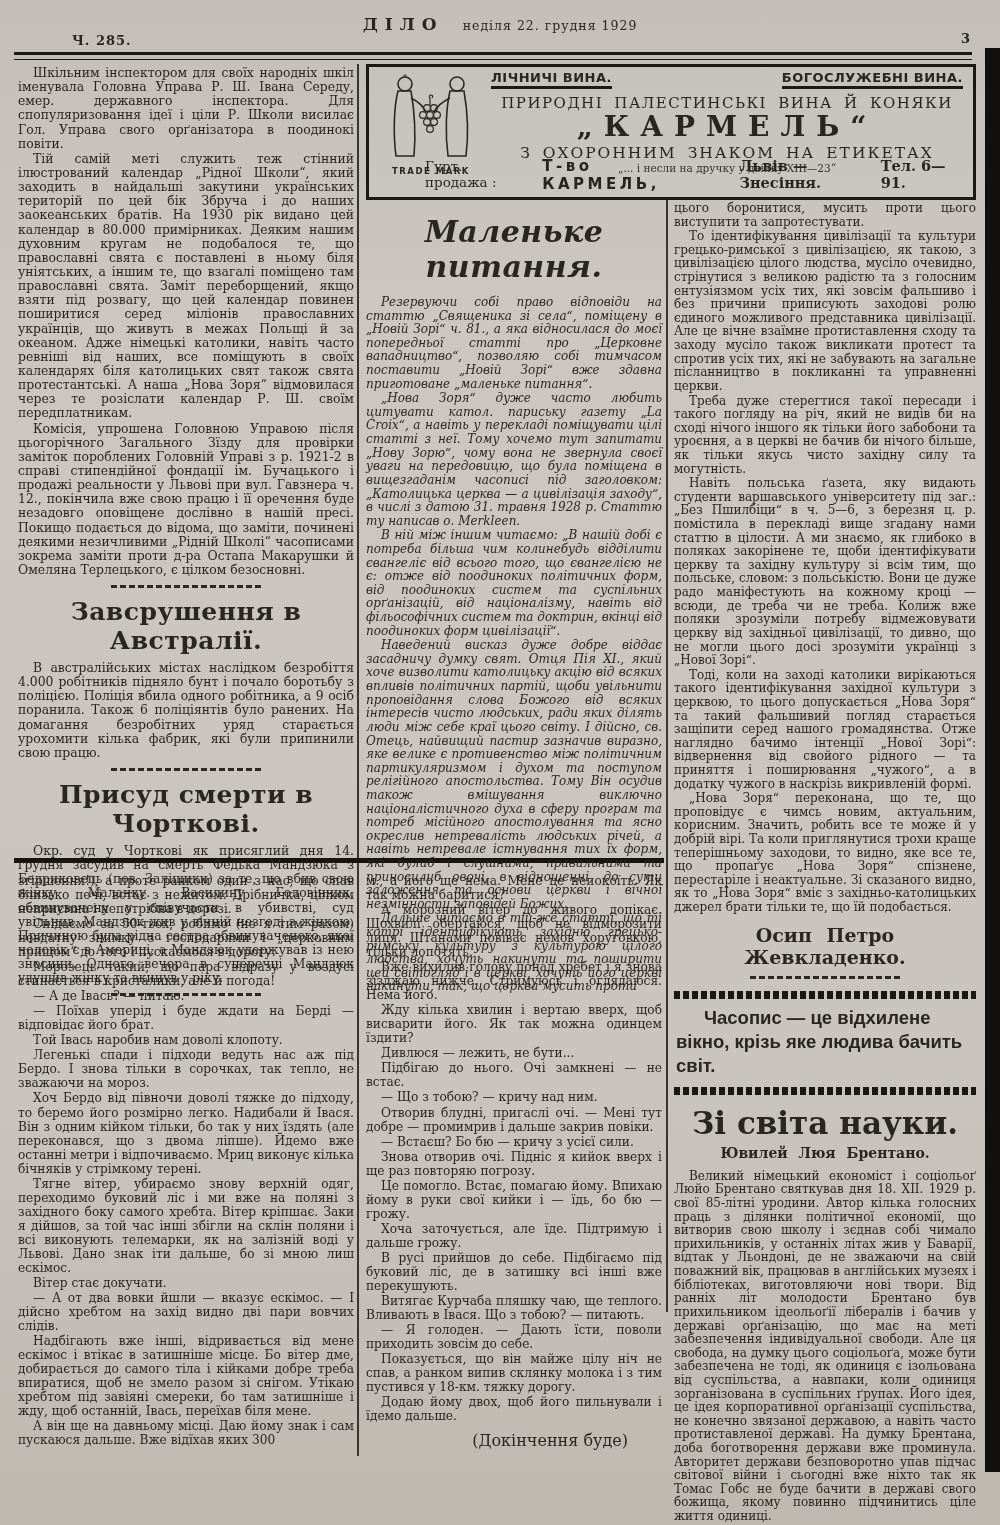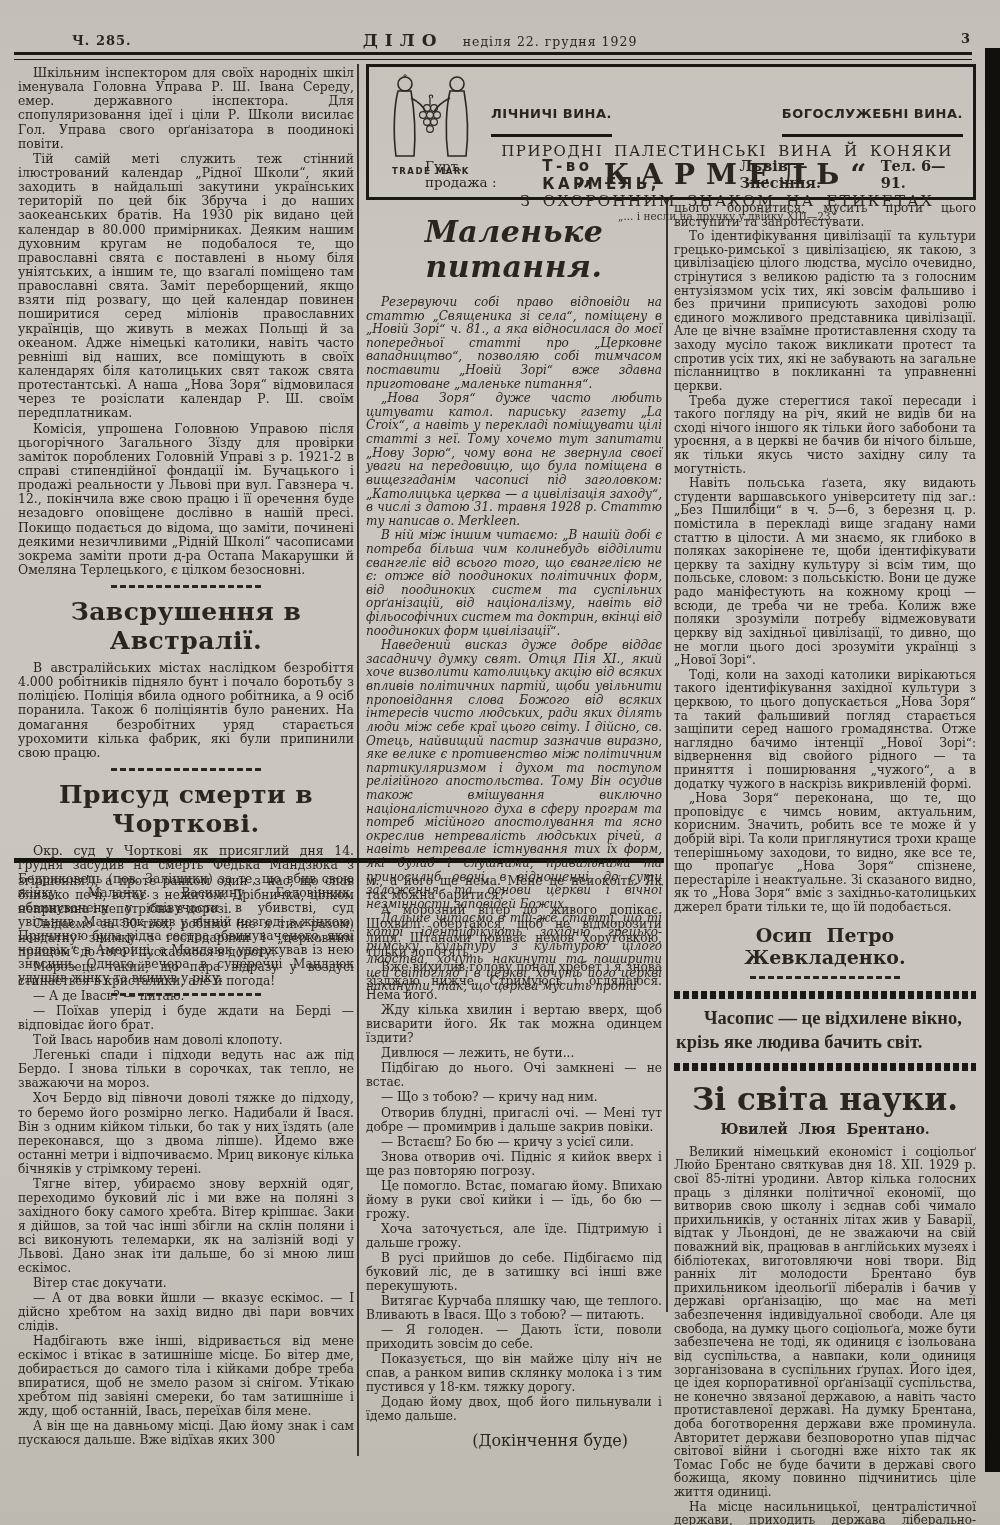--- a/index.html
+++ b/index.html
@@ -1,21 +1,21 @@
 <!DOCTYPE html>
 <html><head>
 <meta charset="utf-8">
 <style>
   html,body{margin:0;padding:0;background:#77746c;}
   .page{position:relative;width:1000px;height:1525px;overflow:hidden;
         background:linear-gradient(180deg,#c3bfb8,#cbc7c0 20%,#c9c5be 70%,#bdb9b1);
         font-family:"DejaVu Serif",serif;color:#292620;}
   
   .hdr-issue{position:absolute;left:72px;top:33px;font-size:13px;font-weight:bold;letter-spacing:1px;}
-  .hdr-center{position:absolute;left:0;right:0;top:30px;text-align:center;}
+  .hdr-center{position:absolute;left:0;right:0;top:14px;text-align:center;}
   .hdr-center .mast{font-weight:bold;font-size:17px;letter-spacing:7px;}
   .hdr-center .date{font-size:12.5px;margin-left:14px;letter-spacing:1px;}
   .hdr-page{position:absolute;right:30px;top:31px;font-size:13px;font-weight:bold;}
   .rule-main{position:absolute;left:14px;top:52px;width:958px;height:4px;
              border-top:3.5px solid #1b1915;border-bottom:1.5px solid #1b1915;}
   
   .scan-bar{position:absolute;left:985px;top:48px;width:15px;height:1424px;background:#12100d;}
   
   .vdiv{position:absolute;width:2px;background:#39352e;}
   #div-ab{left:357px;top:64px;height:1392px;}
@@ -33,33 +33,33 @@
   #col-b-f .para,#col-a-f .para{font-size:12.2px;line-height:1.15;}
   .noindent-first > .para:first-child{text-indent:0;}
   .h-art{font-weight:bold;text-align:center;font-size:25px;margin:9px 0 6px;letter-spacing:0.5px;}
   #col-b .h-art{font-size:30px;margin:2px 0 12px;}
   .sep{width:150px;margin:8px auto;border-top:3px dashed #2b2822;height:0;}
   .author{text-align:center;font-weight:bold;font-size:19px;margin:9px 0 2px;word-spacing:8px;}
   .tbc{text-align:right;font-size:16px;padding-right:34px;margin-top:8px;}
   
   .slogan-box{margin:12px 0 4px;}
   .dots{height:8px;background:repeating-linear-gradient(90deg,#1b1915 0 6px,rgba(0,0,0,0) 6px 9px);}
-  .slogan-text{font-family:Liberation Serif, serif;font-weight:bold;font-size:18.5px;
+  .slogan-text{font-family:Liberation Sans, sans-serif;font-weight:bold;font-size:18.5px;
                line-height:1.3;padding:7px 2px 9px;text-indent:28px;text-align:left;}
   .science-title{font-weight:bold;text-align:center;font-size:31px;margin:10px 0 4px;}
   .science-sub{text-align:center;font-weight:bold;font-size:14px;margin:4px 0 9px;word-spacing:6px;}
   
   .ad{position:absolute;left:366px;top:64px;width:610px;height:136px;border:3px solid #1b1915;
       box-sizing:border-box;background:rgba(255,255,255,0.03);}
   .ad-figure{position:absolute;left:8px;top:5px;width:108px;text-align:center;}
   .ad-tm{font-family:"DejaVu Sans",sans-serif;font-weight:bold;font-size:8.5px;letter-spacing:1.5px;margin-top:-2px;}
   .ad-main{margin-left:120px;padding:3px 8px 0 0;text-align:center;}
   .ad-toprow{display:flex;justify-content:space-between;padding:0 2px;}
   .ad-toplabel{font-family:"DejaVu Sans",sans-serif;font-weight:bold;font-size:13px;
-               border-bottom:3px solid #1b1915;padding-bottom:13px;letter-spacing:0.5px;margin-top:36px;}
+               border-bottom:3px solid #1b1915;padding-bottom:1px;letter-spacing:0.5px;}
   .ad-line1{font-size:15px;letter-spacing:1.5px;word-spacing:5px;margin-top:5px;}
   .ad-brand{font-size:28px;font-weight:bold;letter-spacing:11px;line-height:1.02;margin-top:1px;}
   .ad-line2{font-size:15.5px;letter-spacing:2px;word-spacing:4px;margin-top:2px;}
   .ad-line3{font-size:10.5px;margin-top:0;color:#35322b;}
   .ad-footer{position:absolute;left:56px;right:10px;bottom:4px;display:flex;align-items:baseline;font-size:14px;}
   .ad-footer .lbl{font-size:13.5px;}
   .ad-footer .co{font-family:"DejaVu Sans",sans-serif;font-weight:bold;letter-spacing:3.5px;font-size:15px;margin-left:14px;}
   .ad-footer .city{font-weight:bold;font-size:14.5px;margin-left:36px;}
   .ad-footer .phone{font-weight:bold;font-size:14.5px;margin-left:auto;}
 </style>

